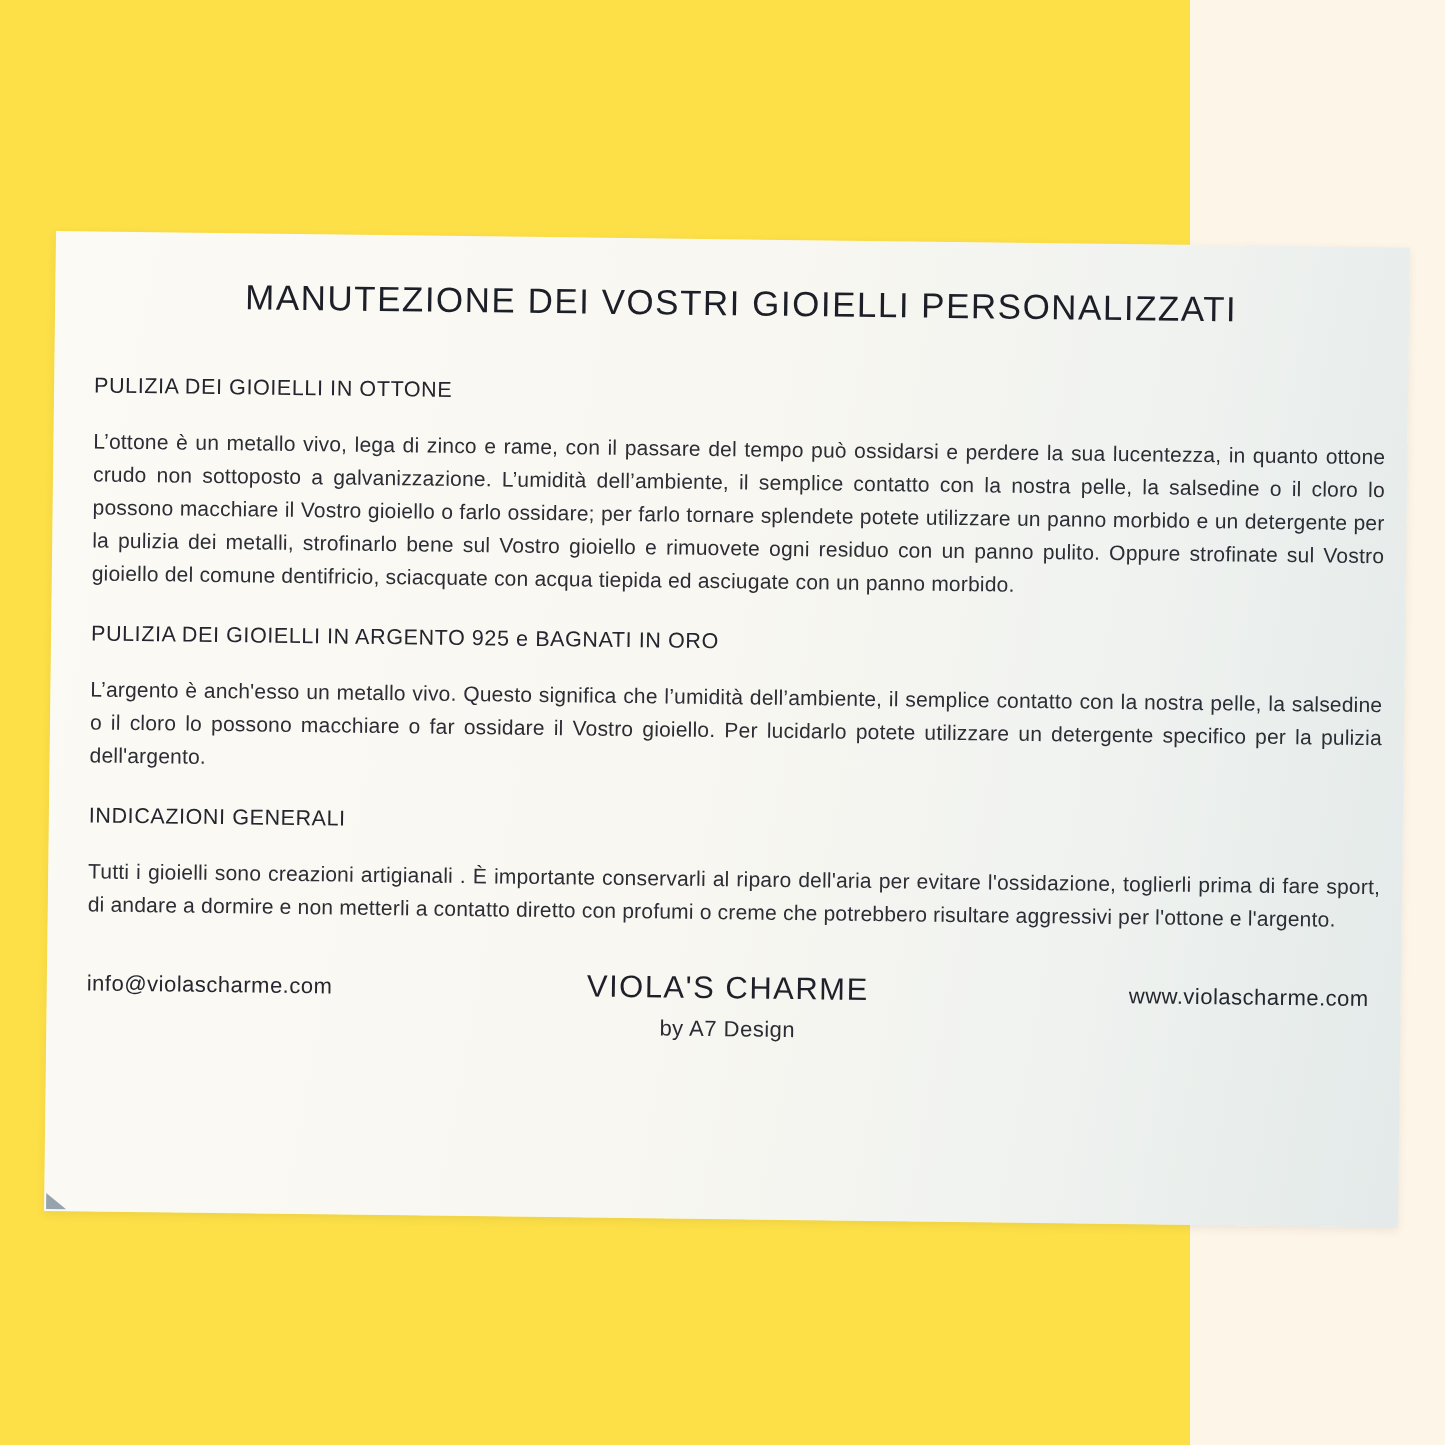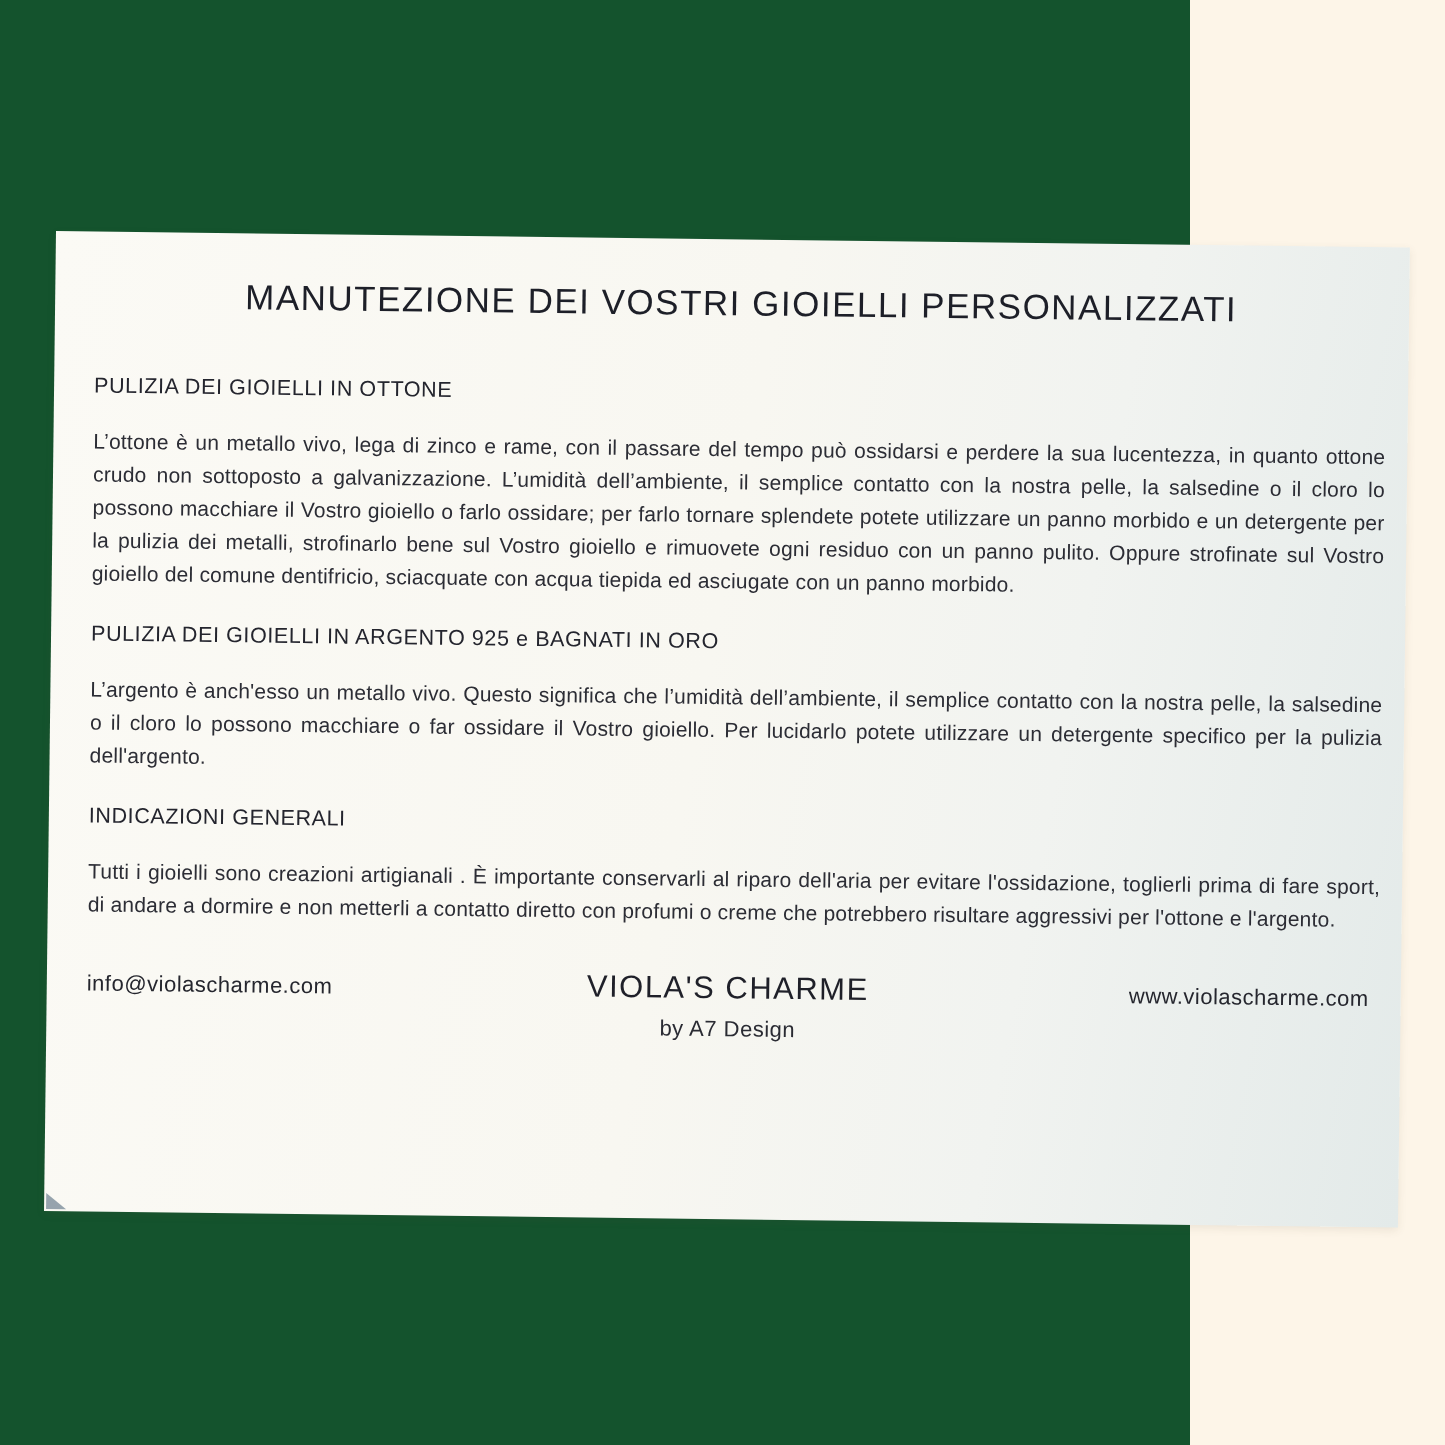--- a/index.html
+++ b/index.html
@@ -8,21 +8,21 @@
     width: 1445px;
     height: 1445px;
     overflow: hidden;
     background: #fdf5e8;
     font-family: "Liberation Sans", sans-serif;
   }
   .stage {
     position: relative;
     width: 1190px;
     height: 1445px;
-    background: #14532d;
+    background: #fde047;
   }
   .card {
     position: absolute;
     left: 56px;
     top: 231px;
     width: 1354px;
     height: 980px;
     background: linear-gradient(100deg, #fbfaf5 0%, #f8f7f1 48%, #f1f3f0 72%, #e3eae9 100%);
     box-shadow: 0 3px 8px rgba(90, 80, 55, 0.10);
     transform: rotate(0.7deg);

